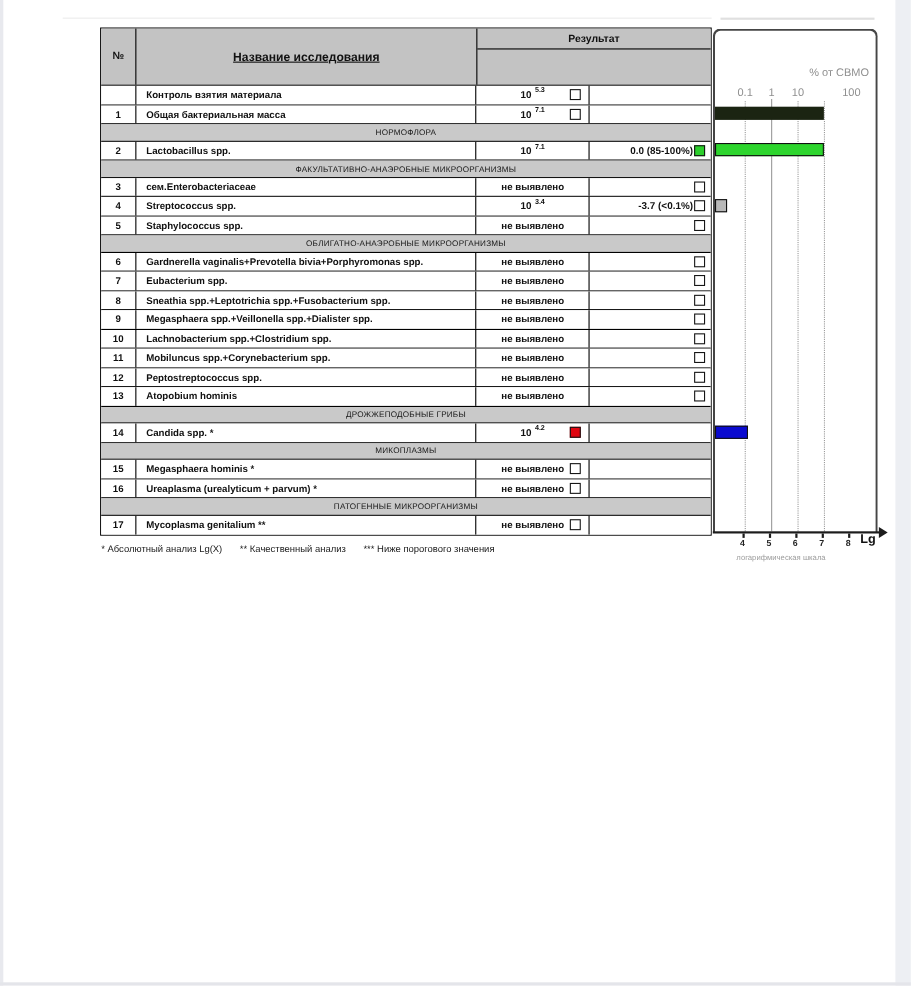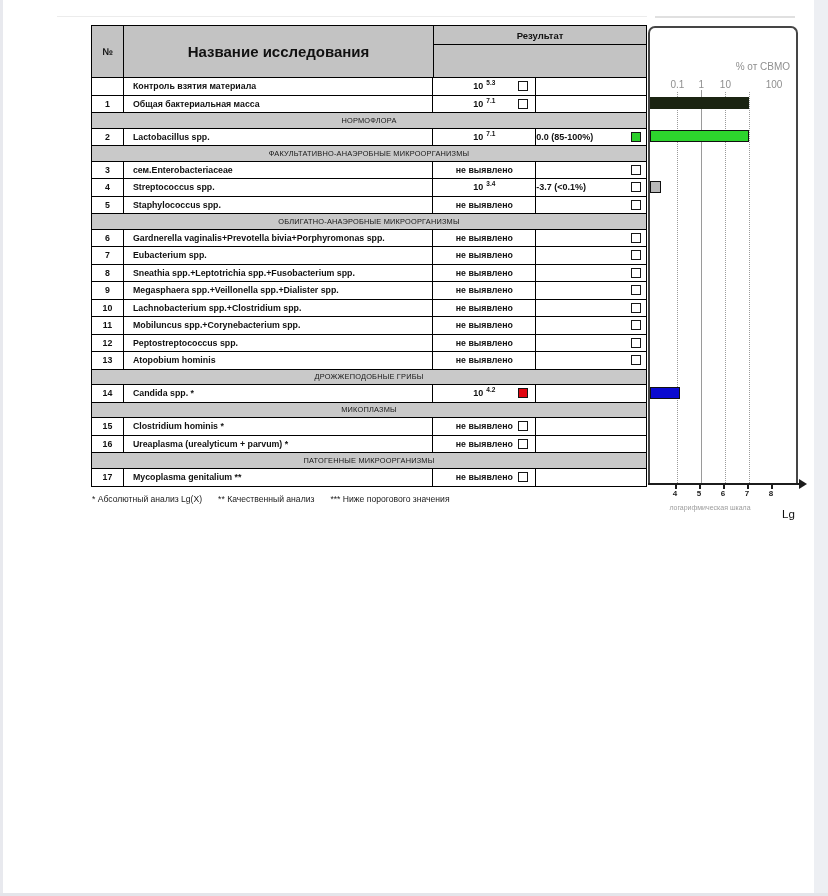--- a/index.html
+++ b/index.html
@@ -14,35 +14,35 @@
   .edge-right{left:814px;top:0;width:14px;height:896px;background:#edeff3;}
   .edge-bottom{left:0;top:893px;width:828px;height:3px;background:#e4e5ea;}
   .shadow-a{left:57px;top:16px;width:590px;height:1px;background:#ececec;}
   .shadow-b{left:655px;top:16px;width:140px;height:2px;background:#e0e0e0;}
 
   
   .lab-table{left:91px;top:25px;width:556px;border:1.5px solid #000;box-sizing:border-box;background:#fff;}
   .thead{display:flex;height:52px;background:#c3c3c3;box-sizing:border-box;border-bottom:1.5px solid #000;}
   .th{display:flex;align-items:center;justify-content:center;text-align:center;box-sizing:border-box;}
   .th-num{width:32px;border-right:1px solid #000;font-weight:700;font-size:9.5px;}
-  .th-name{width:310px;border-right:1px solid #000;font-weight:700;font-size:15px;}
+  .th-name{width:310px;border-right:1px solid #000;font-weight:700;font-size:11px;text-decoration:underline;}
   .th-group{display:flex;flex-direction:column;width:212px;}
   .th-result{height:19px;border-bottom:1px solid #000;font-weight:700;font-size:9.5px;}
   .th-sub{display:flex;height:33px;}
   .th-quant{width:103px;border-right:1px solid #000;font-size:8.8px;line-height:1.1;}
   .th-rel{width:109px;font-size:8.8px;line-height:1.15;padding:0 6px;}
   .trow{display:flex;height:17.5px;box-sizing:border-box;border-bottom:1px solid #000;background:#fff;font-weight:bold;}
   .trow:last-child{border-bottom:none;}
   .sec{height:15.5px;box-sizing:border-box;border-bottom:1px solid #000;background:#c9c9c9;
        display:flex;align-items:center;justify-content:center;font-size:7.4px;letter-spacing:.2px;color:#161616;}
   .c{box-sizing:border-box;display:flex;align-items:center;position:relative;}
   .c-num{width:32px;border-right:1px solid #000;justify-content:center;font-size:8.8px;}
   .c-name{width:310px;border-right:1px solid #000;padding-left:9px;font-size:8.8px;white-space:nowrap;overflow:hidden;}
   .c-quant{width:103px;border-right:1px solid #000;justify-content:center;font-size:8.8px;}
-  .c-rel{width:110px;justify-content:flex-start;font-size:9px;}
+  .c-rel{width:110px;justify-content:flex-end;font-size:9px;}
   .q10{font-size:9px;}
   .qsup{font-size:6.5px;position:relative;top:-3.5px;margin-left:3px;}
   .cb{width:10px;height:10px;box-sizing:border-box;border:1.5px solid #161616;background:#fff;position:absolute;top:50%;transform:translateY(-50%);}
   .cb-right-q{right:7px;}
   .cb-right-r{right:5px;}
   .cb-green{background:#2ccf2c;}
   .cb-red{background:#e00510;}
   .rel-text{padding-right:16px;}
 
   .footnote{left:92px;top:494px;font-size:8.6px;color:#1a1a1a;}
@@ -54,21 +54,21 @@
   .chart-title{color:#8f8f8f;font-size:10px;}
   .pct-label{color:#8f8f8f;font-size:10px;width:30px;text-align:center;}
   .gridline{width:0;border-left:1px dotted #9a9a9a;}
   .gridline-solid{width:0;border-left:1px solid #9a9a9a;}
   .bar{height:12px;box-sizing:border-box;z-index:3;}
   .axis-line{left:648px;top:483px;width:153px;height:2px;background:#1c1c1c;z-index:4;}
   .axis-arrow{left:799px;top:478.5px;width:0;height:0;border-left:8px solid #1c1c1c;
               border-top:5px solid transparent;border-bottom:5px solid transparent;z-index:4;}
   .tickmark{width:1.5px;height:4px;background:#1c1c1c;top:485px;}
   .ticklabel{top:489px;width:20px;text-align:center;font-size:8px;font-weight:700;color:#222;}
-  .axis-lg{left:782px;top:508px;font-size:11.5px;font-weight:400;color:#111;}
+  .axis-lg{left:782px;top:485px;font-size:11.5px;font-weight:700;color:#111;}
   .axis-sub{left:660px;top:504px;width:100px;text-align:center;font-size:7px;color:#9d9d9d;}
 </style>
 </head>
 <body>
 
 <div>
   <div class="abs edge-left"></div>
   <div class="abs edge-right"></div>
   <div class="abs edge-bottom"></div>
   <div class="abs shadow-a"></div>
@@ -237,21 +237,21 @@
           <div class="c c-quant">
             <span class="q10">10</span>
             <span class="qsup">4.2</span>
             <div class="cb cb-right-q cb-red"></div>
           </div>
           <div class="c c-rel"></div>
         </div>
         <div class="sec">МИКОПЛАЗМЫ</div>
         <div class="trow">
           <div class="c c-num">15</div>
-          <div class="c c-name">Clostridium hominis *</div>
+          <div class="c c-name">Megasphaera hominis *</div>
           <div class="c c-quant">
             <span>не выявлено</span>
             <div class="cb cb-right-q"></div>
           </div>
           <div class="c c-rel"></div>
         </div>
         <div class="trow">
           <div class="c c-num">16</div>
           <div class="c c-name">Ureaplasma (urealyticum + parvum) *</div>
           <div class="c c-quant">

